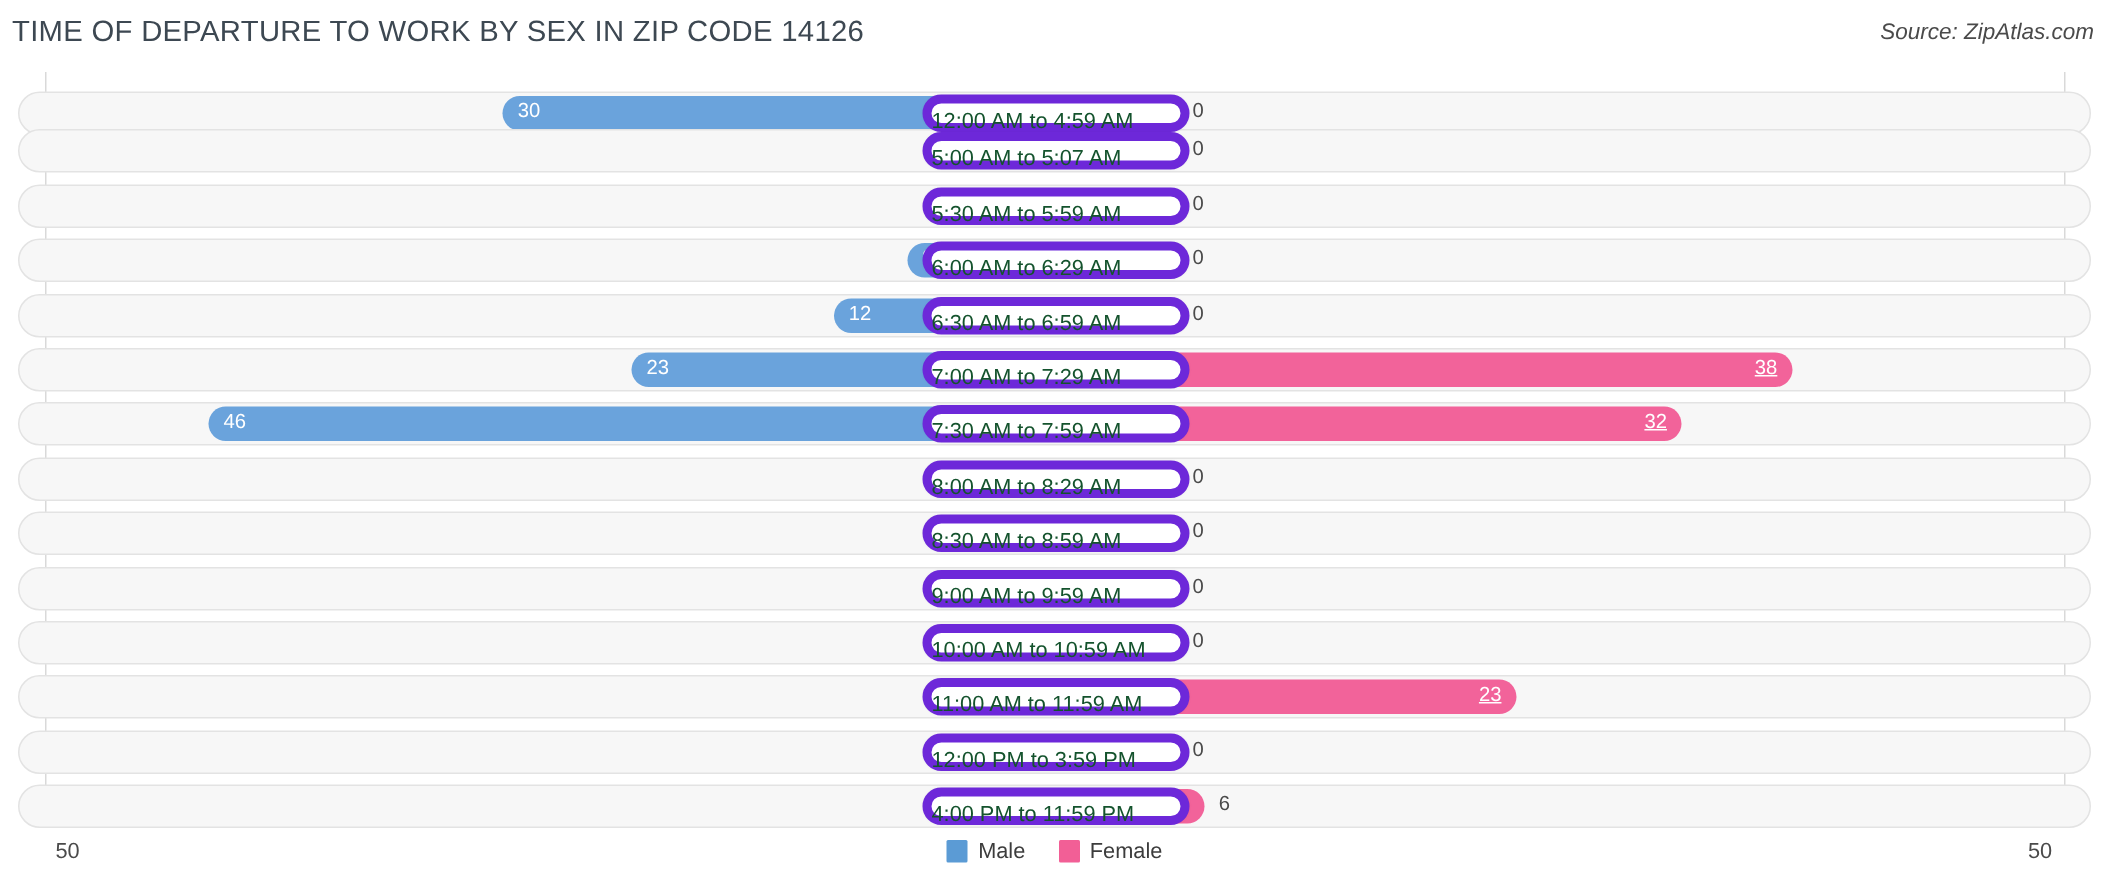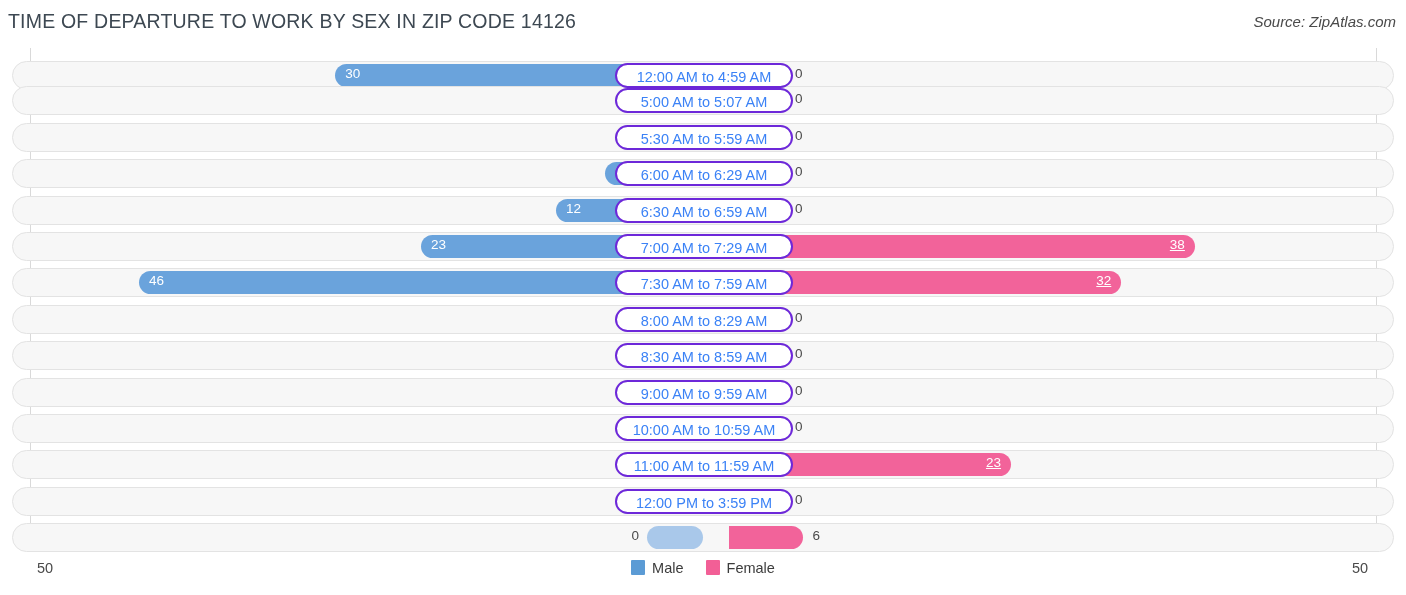--- a/index.html
+++ b/index.html
@@ -110,25 +110,24 @@
   }
   .bar-value.male-val.inside  { left: 10px; }
   .bar-value.female-val.inside{ right: 12px; text-decoration: underline; }
 
   .cat-label {
     position: absolute;
     top: 1px;
     height: 25px;
     line-height: 25px;
     background: #ffffff;
-    border: 2px solid #6d28d9;
+    border: 6px solid #6d28d9;
     border-radius: 13px;
     font-size: 14.5px;
-    color: #3b82f6;
-    text-align: center;
+    color: #14532d;
     white-space: nowrap;
     box-sizing: border-box;
     z-index: 5;
     box-shadow: 0 0 2px rgba(0,0,0,.05);
   }
 
   
   .footer {
     position: absolute;
     left: 0;
@@ -273,20 +272,21 @@
         <div class="bar-value male-val outside" style="left: 610px; width: 16px; text-align: right;">0</div>
         <div class="bar female stub" style="background: rgb(247, 167, 195); width: 56px; left: 716px;"></div>
         <div class="bar-value female-val outside" style="left: 782px;">0</div>
         <div class="cat-label" style="width: 178px; left: 602px;">12:00 PM to 3:59 PM</div>
       </div>
       <div class="row" style="top: 475.2px;">
         <div class="bar male stub" style="background: rgb(169, 200, 234); width: 56px; left: 634px;"></div>
         <div class="bar-value male-val outside" style="left: 610px; width: 16px; text-align: right;">0</div>
         <div class="bar female" style="background: rgb(242, 99, 154); width: 73.56px; left: 716px;"></div>
         <div class="bar-value female-val outside" style="left: 799.56px;">6</div>
+        <div class="cat-label" style="width: 178px; left: 602px;">4:00 PM to 11:59 PM</div>
       </div>
     </div>
 
   <div class="footer">
     <div class="axis-max left">50</div>
     <div class="axis-max right">50</div>
     <div class="legend" id="legend">
         <div class="legend-item">
           <span class="legend-swatch" style="background: rgb(91, 155, 213);"></span>
           <span class="legend-text">Male</span>

